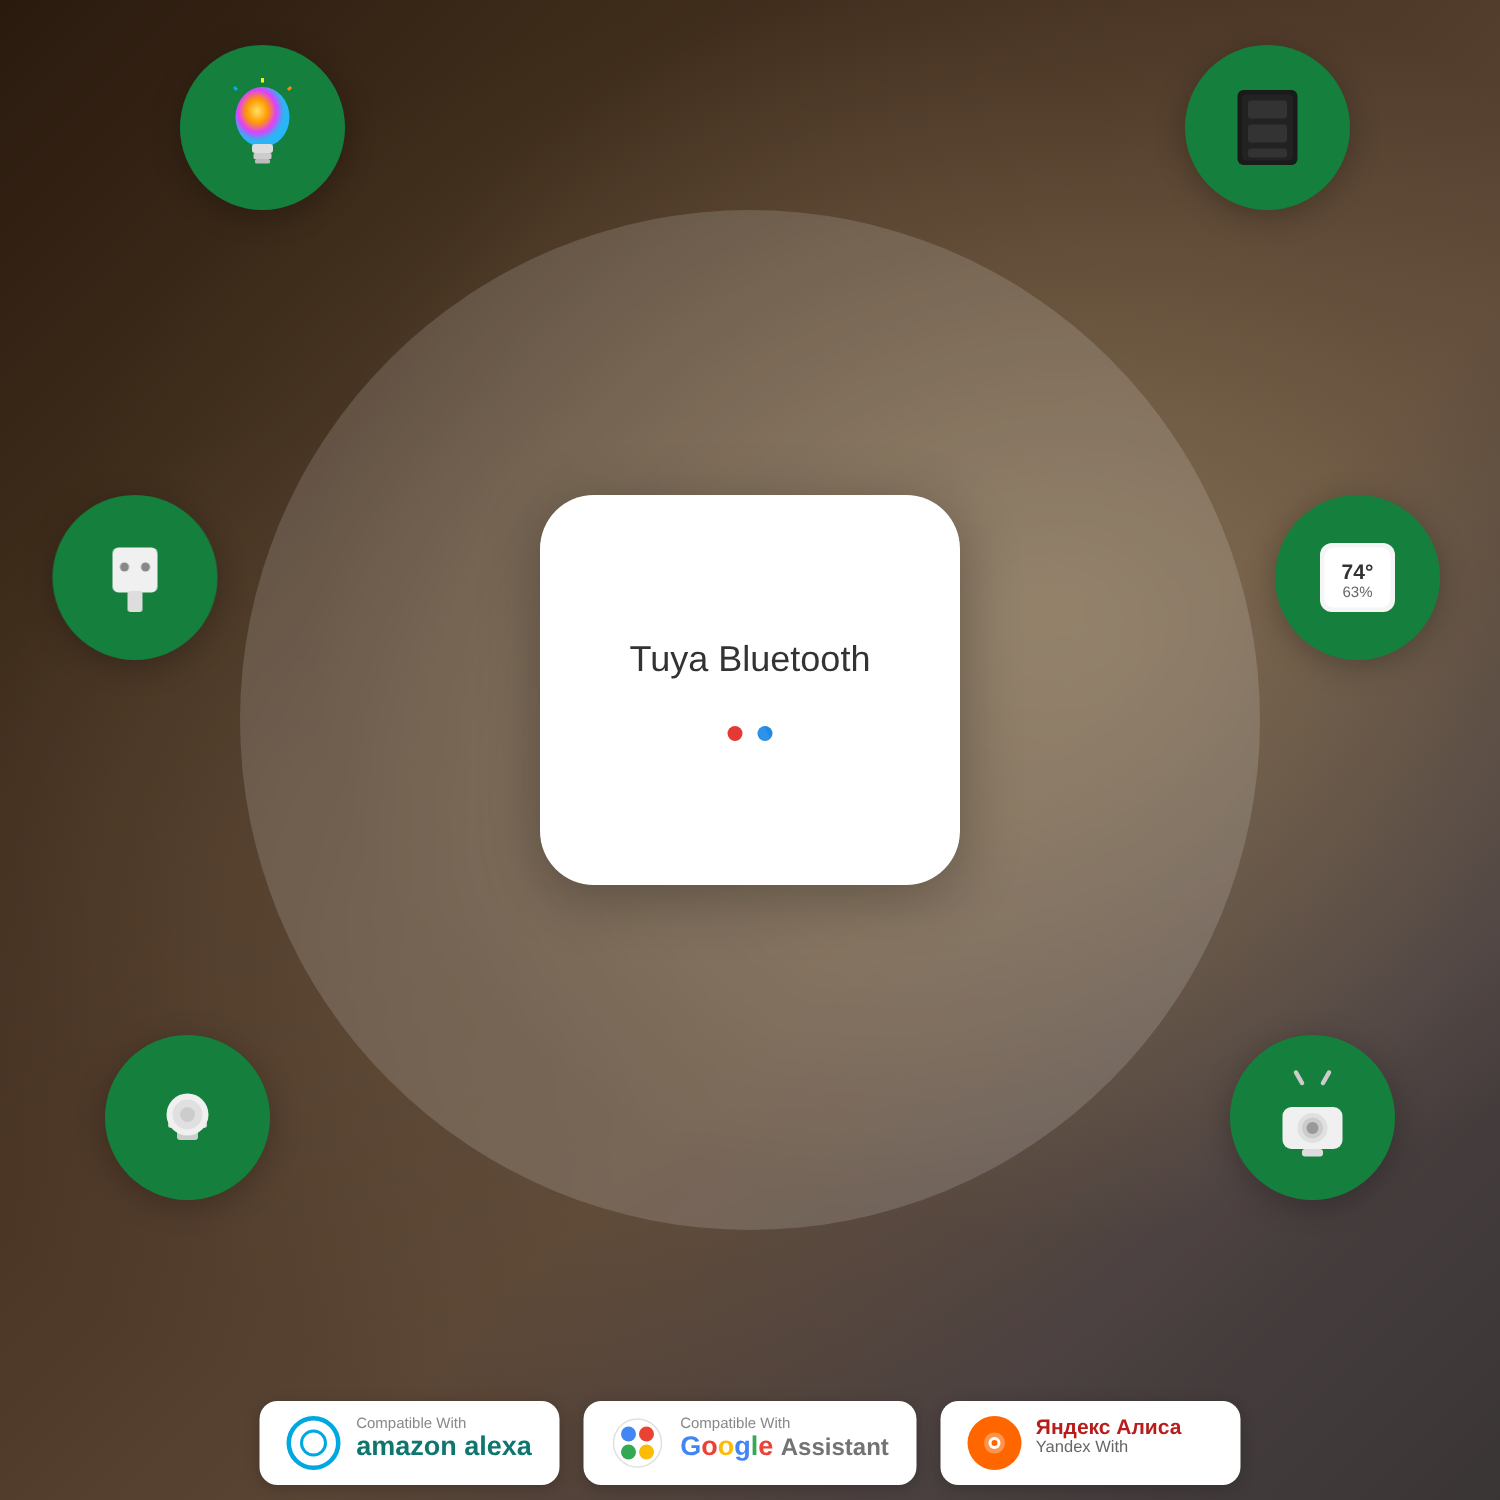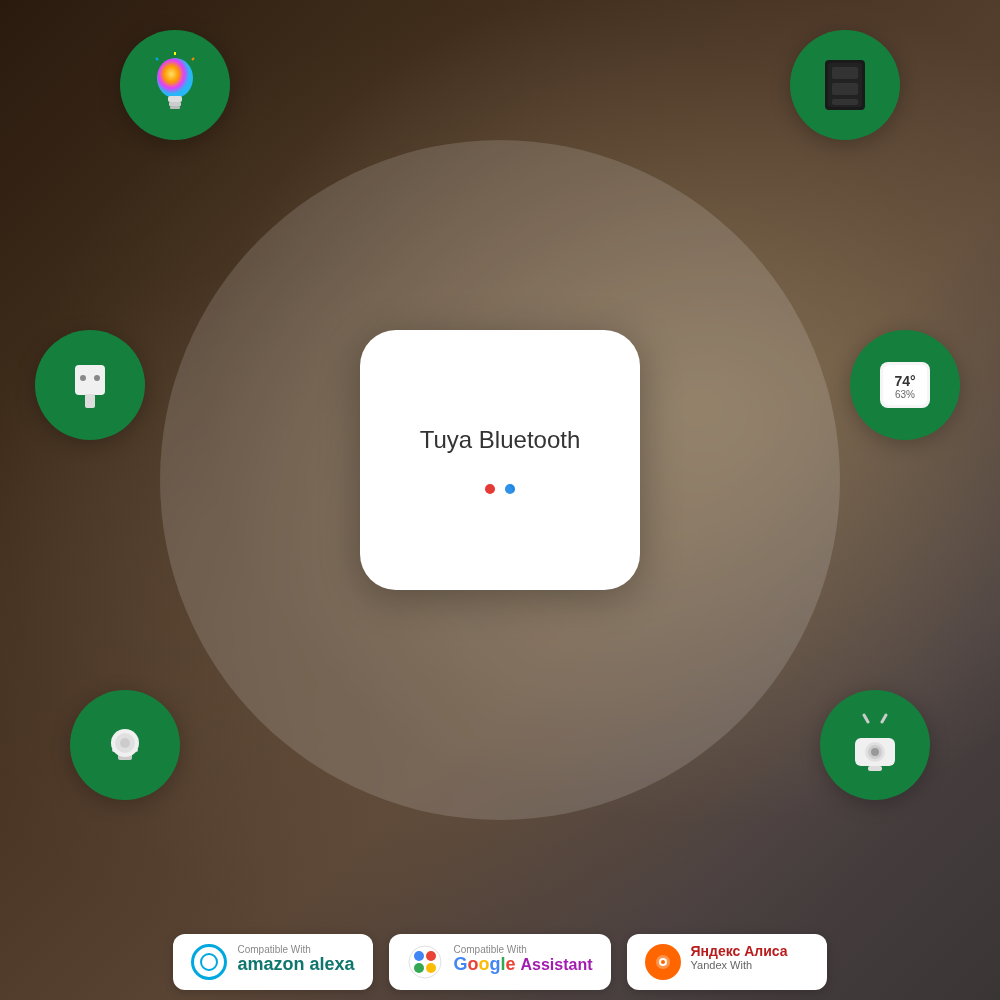--- a/index.html
+++ b/index.html
@@ -320,21 +320,21 @@
           <circle cx="12" cy="12" r="5" fill="#4285F4"></circle>
           <circle cx="24" cy="12" r="5" fill="#EA4335"></circle>
           <circle cx="12" cy="24" r="5" fill="#34A853"></circle>
           <circle cx="24" cy="24" r="5" fill="#FBBC05"></circle>
         </svg>
       </div>
       <div class="badge-text">
         <span class="badge-compatible">Compatible With</span>
         <span class="badge-name">
           <span class="g-b">G</span><span class="g-r">o</span><span class="g-y">o</span><span class="g-b">g</span><span class="g-g">l</span><span class="g-r">e</span>
-          <span style="color:#a21caf;font-size:16px;"> Assistant</span>
+          <span style="color:#737373;font-size:16px;"> Assistant</span>
         </span>
       </div>
     </div>
 
     <div class="badge">
       <div class="badge-icon">
         <div class="yandex-icon">
           <svg width="26" height="26" viewBox="0 0 26 26">
             <circle cx="13" cy="13" r="12" fill="#ff6600"></circle>
             <circle cx="13" cy="13" r="7" fill="rgba(255,255,255,0.3)"></circle>

